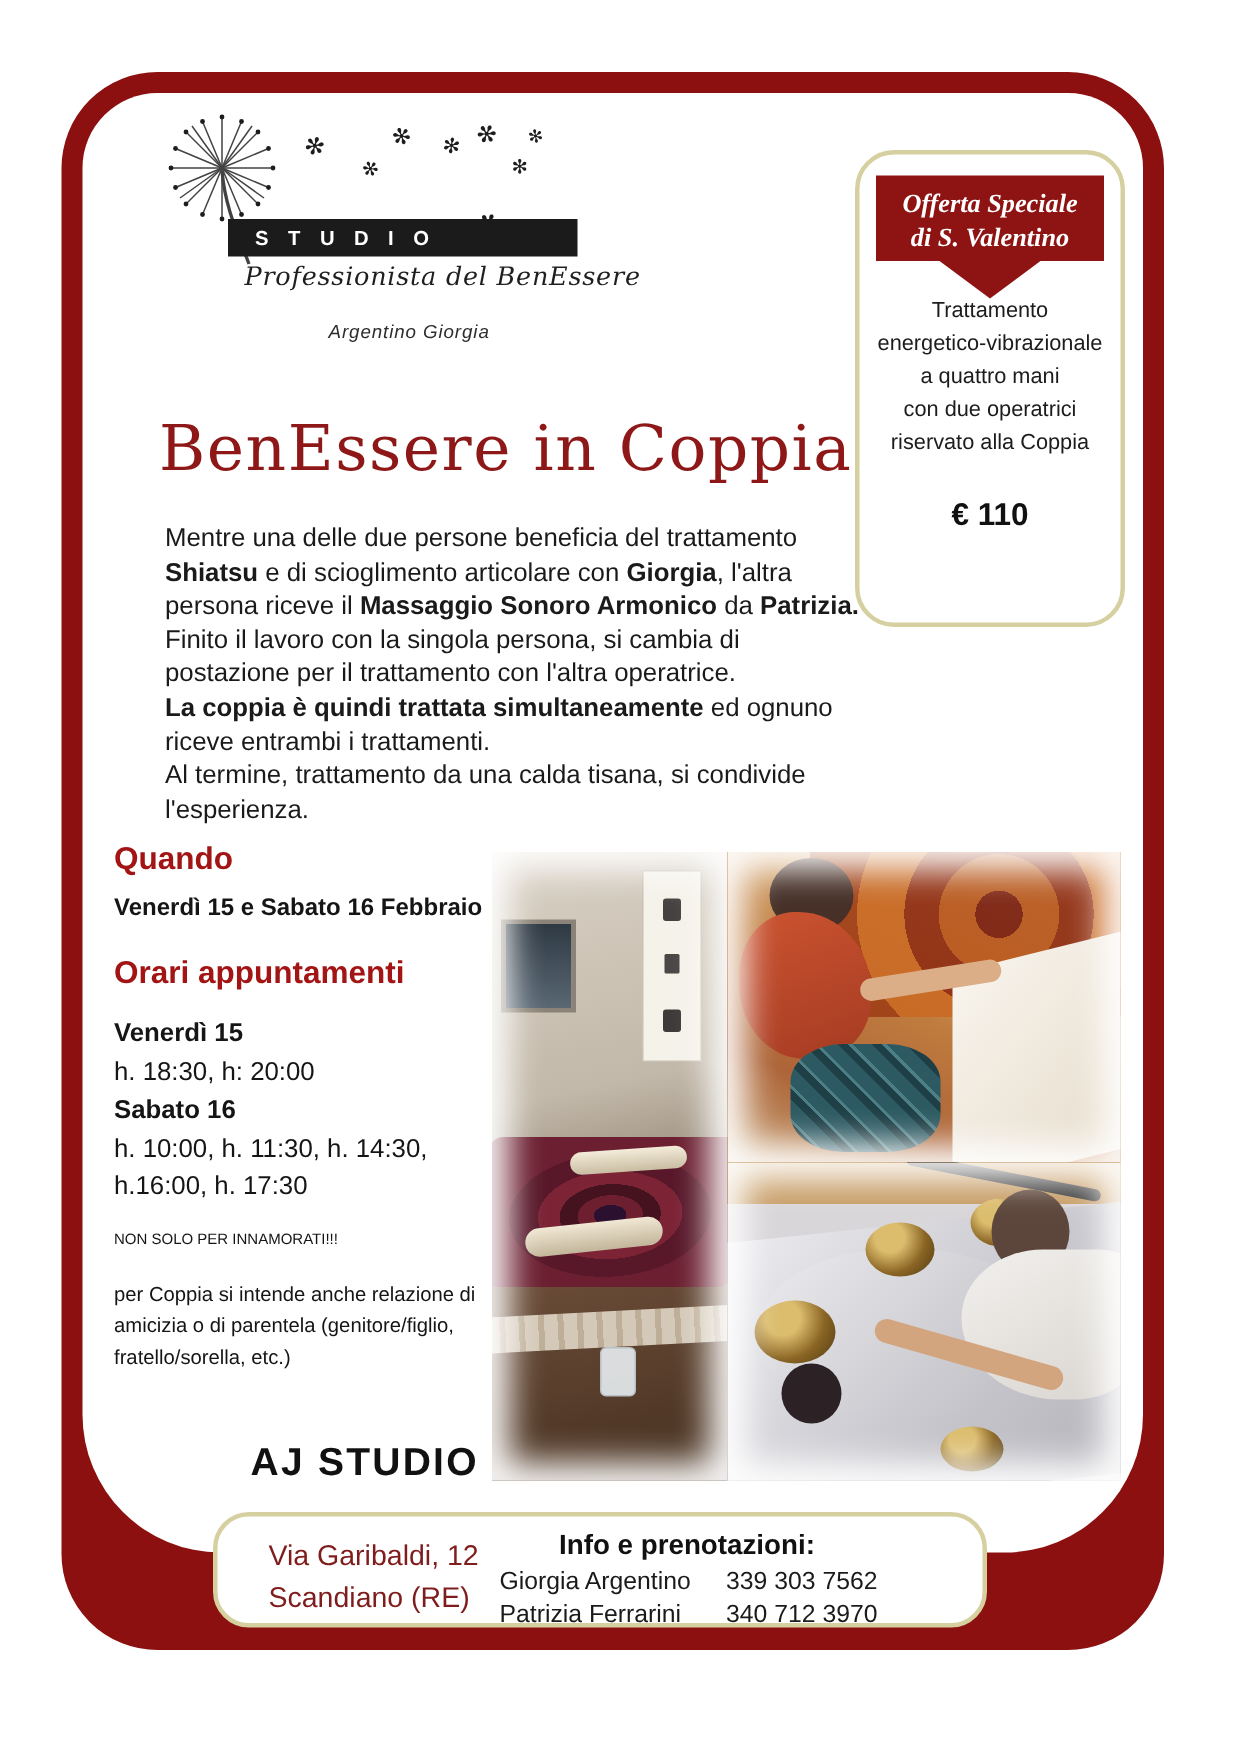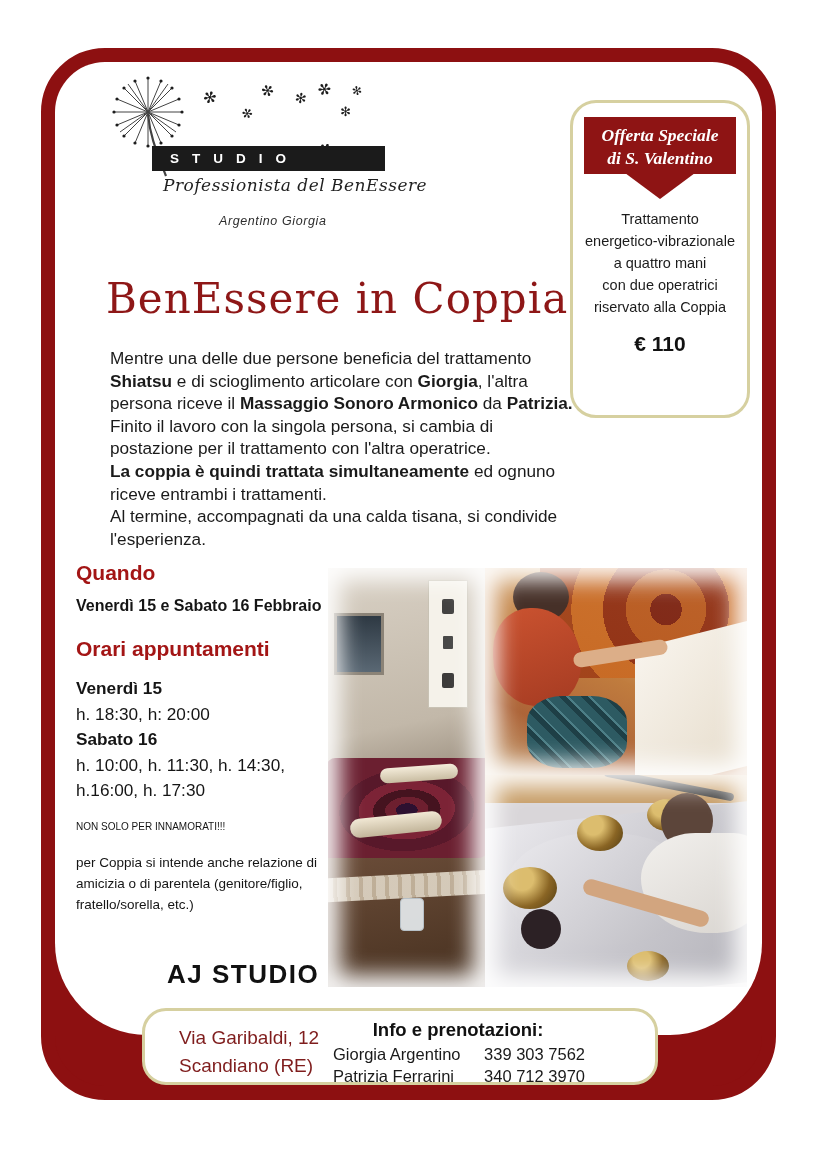--- a/index.html
+++ b/index.html
@@ -28,21 +28,21 @@
   
   .offer-card{position:absolute;left:570px;top:100px;width:180px;height:318px;z-index:2;
               background:#fff;border:3px solid #d6d0a0;border-radius:26px;box-sizing:border-box;}
   .offer-banner{position:absolute;left:584px;top:117px;width:152px;height:57px;z-index:3;
                 background:#8e1414;color:#fff;text-align:center;
                 font-family:"Liberation Serif",serif;font-style:italic;font-weight:bold;
                 font-size:17.5px;line-height:23px;padding-top:7px;box-sizing:border-box;}
   .offer-banner-tail{position:absolute;left:625px;top:173px;z-index:3;width:0;height:0;
                      border-left:35px solid transparent;border-right:35px solid transparent;
                      border-top:26px solid #8e1414;}
-  .offer-lines{position:absolute;left:573px;top:208px;width:174px;z-index:3;text-align:center;
+  .offer-lines{position:absolute;left:573px;top:196px;width:174px;z-index:3;text-align:center;
                font-size:14.5px;line-height:22px;color:#1c1c1c;}
   .offer-price{position:absolute;left:573px;top:332px;width:174px;z-index:3;text-align:center;
                font-size:21px;font-weight:bold;color:#111;}
   .offer-durata{position:absolute;left:573px;top:364px;width:174px;z-index:3;text-align:center;
                 font-size:16.5px;line-height:22px;color:#1c1c1c;}
 
   
   .title{position:absolute;left:106px;top:274px;width:470px;z-index:2;
          font-family:"DejaVu Serif",serif;font-size:42px;color:#8e1717;letter-spacing:1px;}
   .intro{position:absolute;left:110px;top:347px;width:464px;z-index:2;
@@ -203,21 +203,21 @@
     <div>con due operatrici</div>
     <div>riservato alla Coppia</div>
   </div>
   <div class="offer-price">€ 110</div>
 
   <div class="title">BenEssere in Coppia</div>
   <div class="intro">
     <p><span>Mentre una delle due persone beneficia del trattamento </span><span class="b">Shiatsu</span><span> e di scioglimento articolare con </span><span class="b">Giorgia</span><span>, l'altra persona riceve il </span><span class="b">Massaggio Sonoro Armonico</span><span> da </span><span class="b">Patrizia.</span></p>
     <p>Finito il lavoro con la singola persona, si cambia di postazione per il trattamento con l'altra operatrice.</p>
     <p><span class="b">La coppia è quindi trattata simultaneamente</span><span> ed ognuno riceve entrambi i trattamenti.</span></p>
-    <p>Al termine, accompagnati da una calda tisana, si condivide l'esperienza.</p>
+    <p>Al termine, trattamento da una calda tisana, si condivide l'esperienza.</p>
   </div>
 
   <div class="h-red" style="left:76px;top:561px;">Quando</div>
   <div class="dates">Venerdì 15 e Sabato 16 Febbraio</div>
   <div class="h-red" style="left:76px;top:637px;">Orari appuntamenti</div>
   <div class="sched">
     <div class="b">Venerdì 15</div>
     <div>h. 18:30, h: 20:00</div>
     <div class="b">Sabato 16</div>
     <div>h. 10:00, h. 11:30, h. 14:30,</div>

